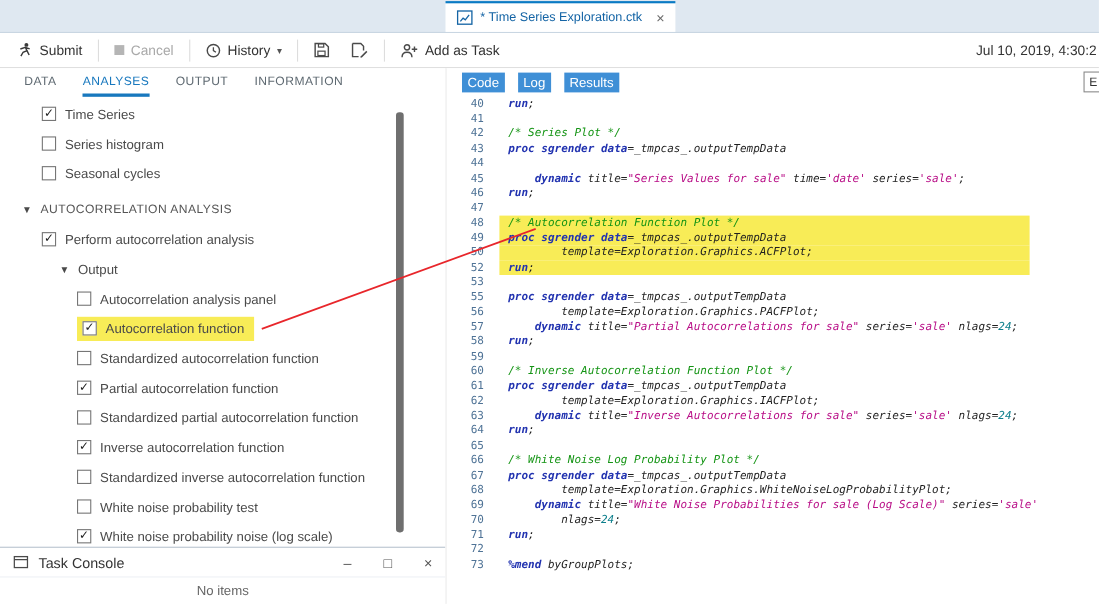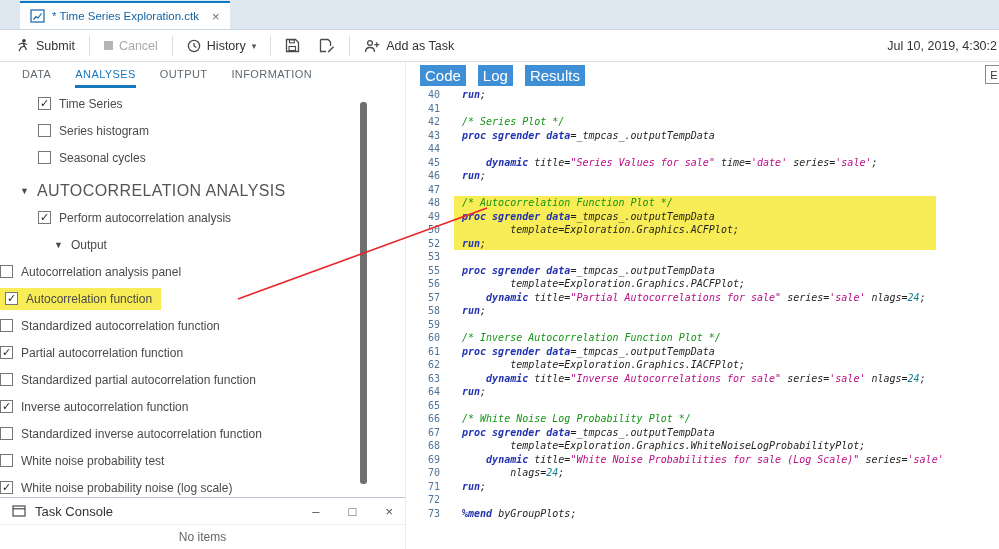--- a/index.html
+++ b/index.html
@@ -1,21 +1,21 @@
 <!DOCTYPE html>
 <html style="--accent: #1464a5; --sel: #3f8fd6; --hl: #f8ec57; --red: #e8262b; --kw: #2233b0; --com: #149414; --str: #b80d86; --num: #0d7f8c;"><head>
 <meta charset="utf-8">
 <style>
   * { margin:0; padding:0; box-sizing:border-box; }
   body { font-family:"Liberation Sans", sans-serif; background:#fff; }
   .app { position:relative; width:999px; height:549px; overflow:hidden; background:#fff; }
 
   
   .tabbar { height:30px; background:#dfe8f1; border-bottom:1px solid #c9d6e2;
-            display:flex; align-items:flex-end; padding-left:20px; }
+            display:flex; align-items:flex-end; padding-left:20px;justify-content:center; }
   .doc-tab { height:28px; background:#fff; border-top:2px solid #0a7ac4;
              display:flex; align-items:center; gap:7px; padding:0 10px; }
   .doc-tab-title { color:#1464a5; font-size:11.5px; white-space:nowrap; }
   .doc-tab-close { color:#6b6b6b; font-size:13px; margin-left:6px; cursor:default; }
 
   
   .toolbar { height:32px; display:flex; align-items:center; padding:0 10px; gap:9px;
              border-bottom:1px solid #dcdcdc; background:#fff; overflow:hidden; }
   .tb-btn { display:flex; align-items:center; gap:6px; font-size:12.5px; color:#333;
             background:none; border:none; padding:3px 5px; font-family:inherit; }
@@ -37,48 +37,48 @@
   .ltab { font-size:11px; color:#5f6a72; letter-spacing:.4px; display:flex; align-items:center;
           margin-right:24px; border-bottom:3px solid transparent; cursor:default; }
   .ltab.active { color:#1878be; border-bottom-color:#1878be; }
 
   
   .tree { flex:1; position:relative; padding-top:2px; overflow:hidden; }
   .trow { height:27px; display:flex; align-items:center; }
   .trow.section { padding-left:20px; margin-top:6px; }
   .trow.group { padding-left:54px; }
   .trow.ind1 { padding-left:38px; }
-  .trow.ind2 { }
+  .trow.ind2 { padding-left:70px; }
   .wrap { display:flex; align-items:center; gap:8px; }
   .trow.hlrow .wrap { background:var(--hl); padding:4px 9px 4px 5px; }
   .cb { width:13px; height:13px; border:1px solid #767676; background:#fff; flex:none;
         display:flex; align-items:center; justify-content:center; font-size:11px;
         line-height:1; color:#222; }
   .tlabel { font-size:12px; color:#4a4a4a; white-space:nowrap; }
-  .sec-label { font-size:16px; color:#555; letter-spacing:.4px; white-space:nowrap; }
+  .sec-label { font-size:11px; color:#555; letter-spacing:.4px; white-space:nowrap; }
   .tri { font-size:9px; color:#4a4a4a; margin-right:8px; }
   .vscroll { position:absolute; right:38px; top:14px; width:7px; height:382px;
              background:#6f6f6f; border-radius:3px; }
   .grip { position:absolute; left:176px; bottom:1px; color:#8a8a8a; font-size:10px;
           letter-spacing:1px; line-height:8px; }
 
   
   .task-console { height:52px; border-top:1px solid #b9c4cf; flex:none; background:#fff; }
   .tc-header { height:27px; display:flex; align-items:center; padding:0 12px; gap:9px;
                border-bottom:1px solid #eef1f5; }
   .tc-title { font-size:13px; color:#333; }
   .tc-spacer { flex:1; }
   .tc-ctl { font-size:13px; color:#555; margin-left:20px; cursor:default; line-height:1; }
   .tc-body { height:24px; display:flex; align-items:center; justify-content:center;
              font-size:12px; color:#666; }
 
   
   .editor-tabs { height:26px; display:flex; align-items:center; gap:12px;
                  padding-left:14px; position:relative; flex:none; }
-  .etab { background:var(--sel); color:#fff; font-size:15px; padding:2px 5px; cursor:default; }
+  .etab { background:var(--sel); color:#fff; font-size:12px; padding:2px 5px; cursor:default; }
   .edit-btn { position:absolute; right:-4px; top:3px; width:18px; height:19px;
               border:1px solid #8a8a8a; background:#fff; color:#333; font-size:11px;
               display:flex; align-items:center; justify-content:center; }
 
   
   .editor { flex:1; overflow:hidden; font-family:"DejaVu Sans Mono", monospace;
             font-size:10px; line-height:13.5px; }
   .cline { display:flex; height:13.5px; white-space:pre; }
   .gut { width:44px; flex:none; text-align:right; padding-right:10px; color:#4f7396; }
   .ltext { padding-left:8px; margin-left:4px;font-style:italic; }

